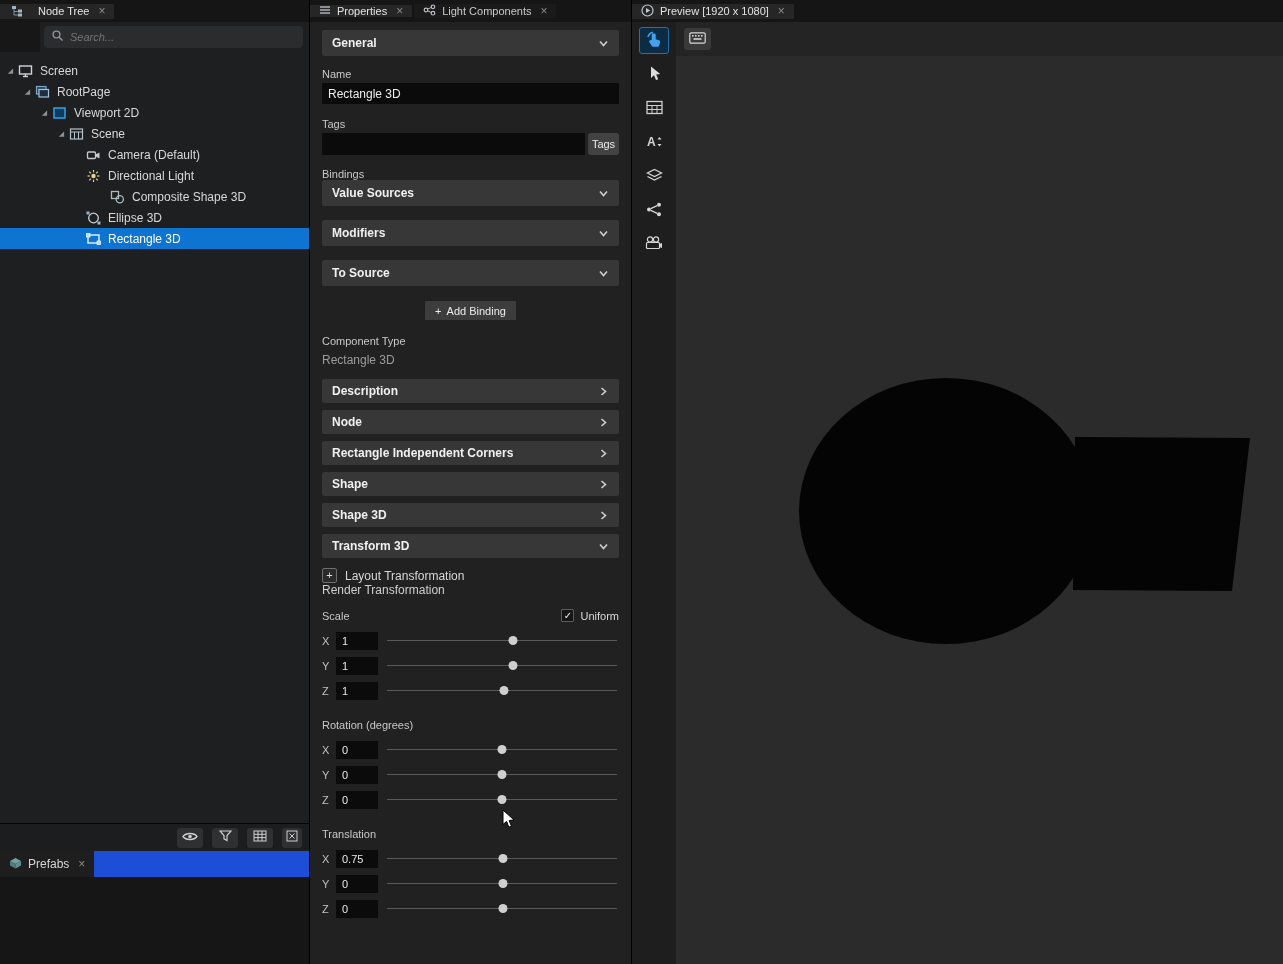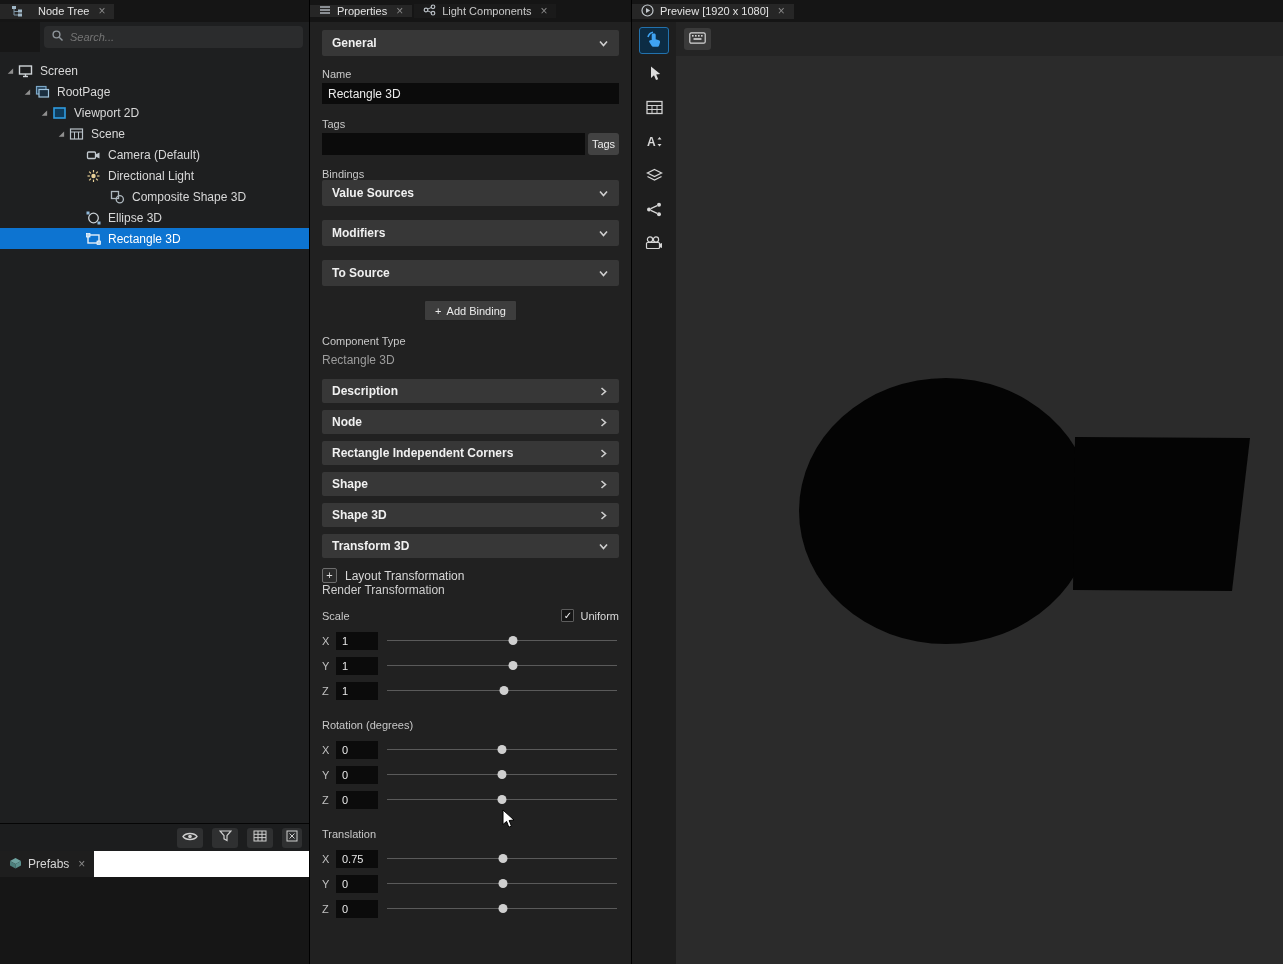--- a/index.html
+++ b/index.html
@@ -23,21 +23,21 @@
   .searchbox input { flex:1; background:transparent; border:none; outline:none; color:#9a9a9a; font-style:italic; font-size:11px; font-family:inherit; }
   .nt-tree { position:absolute; top:52px; left:0; right:0; height:771px; background:#1e1f20; padding-top:8px; }
   .tree-row { height:21px; display:flex; align-items:center; font-size:12px; color:#d8d8d8; }
   .tree-row.selected { background:#0d74d1; color:#ffffff; }
   .expander { width:13px; text-align:center; font-size:7px; color:#8f8f8f; flex:0 0 13px; }
   .exp-spacer { width:13px; flex:0 0 13px; }
   .ticon { width:17px; height:15px; display:flex; align-items:center; justify-content:center; margin-right:6px; flex:0 0 17px; }
   .nt-toolbar { position:absolute; top:823px; left:0; right:0; height:28px; background:#1c1d1e; border-top:1px solid #050505; display:flex; align-items:center; justify-content:flex-end; gap:9px; padding-right:7px; }
   .tbtn { width:26px; height:20px; background:#2f3031; border-radius:3px; display:flex; align-items:center; justify-content:center; }
   .tbtn.small { width:20px; }
-  .nt-prefabs { position:absolute; top:851px; left:0; right:0; height:26px; background:#ffffff; display:flex; align-items:stretch; }
+  .nt-prefabs { position:absolute; top:851px; left:0; right:0; height:26px; background:#1d4ed8; display:flex; align-items:stretch; }
   .nt-prefabs .tab { background:#1e1e1e; }
   .nt-below { position:absolute; top:877px; bottom:0; left:0; right:0; background:#161616; }
 
   
   .panel-mid { position:absolute; left:310px; top:0; width:322px; height:964px; background:#212121; border-right:1px solid #000; }
   .props-content { position:absolute; top:22px; bottom:0; left:0; right:0; background:#212121; padding:8px 12px 0 12px; overflow:hidden; }
   .sect { height:24px; background:#373737; border-radius:2px; display:flex; align-items:center; padding:0 10px; font-weight:bold; font-size:12px; color:#f0f0f0; }
   .sect.tall { height:26px; }
   .sect .chev { margin-left:auto; display:flex; align-items:center; }
   .flabel { font-size:11px; color:#c8c8c8; }

